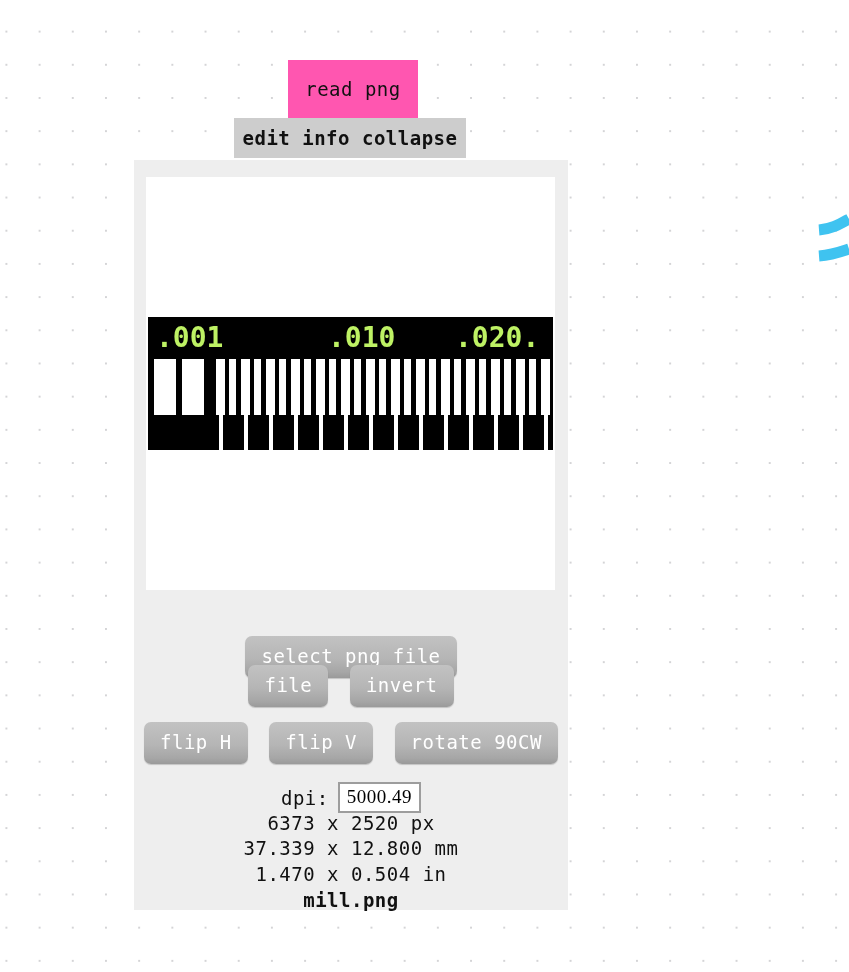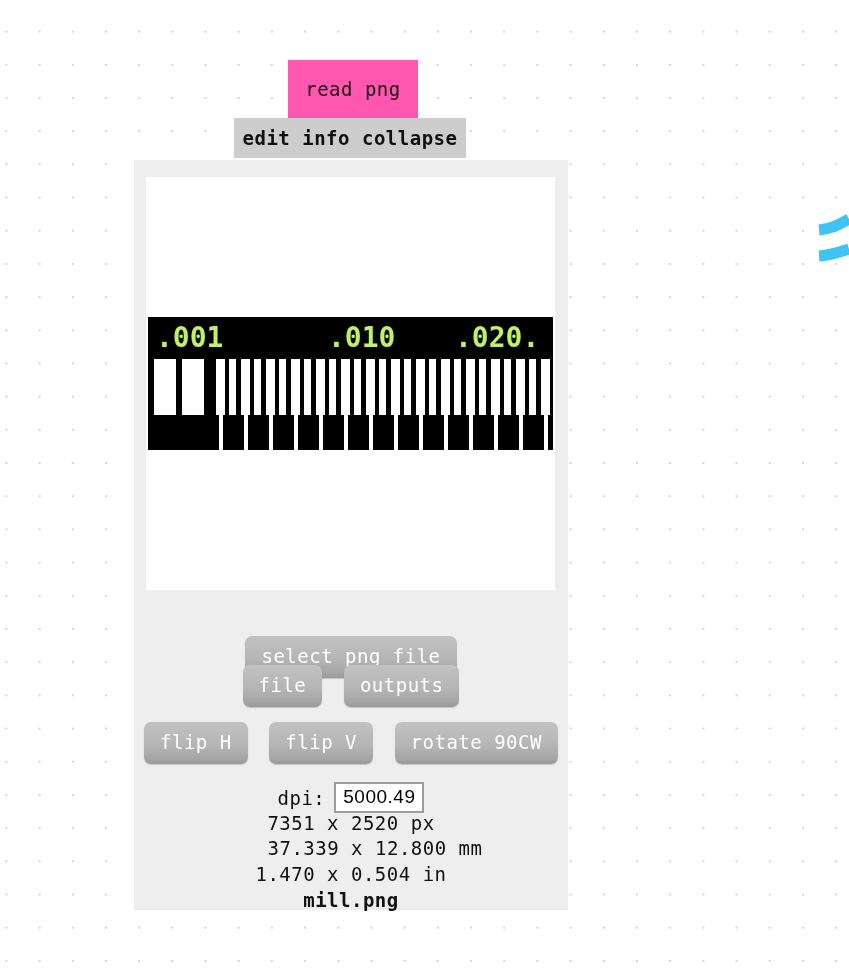--- a/index.html
+++ b/index.html
@@ -167,36 +167,36 @@
     letter-spacing: 0.5px;
   }
   .dpi-label { display: inline-block; vertical-align: middle; }
   .dpi-input {
     display: inline-block;
     vertical-align: middle;
     margin-left: 9px;
     background: #ffffff;
     border: 2px solid #9d9d9d;
     padding: 2px 7px 3px 7px;
-    font-family: Liberation Sans, sans-serif;
+    font-family: Liberation Serif, serif;
     font-size: 19px;
     color: #000000;
     letter-spacing: 0.5px;
   }
   .info-line {
     position: absolute;
     width: 434px;
     text-align: center;
     font-size: 19px;
     color: #111111;
     letter-spacing: 0.5px;
     white-space: nowrap;
   }
   #info-0 { top: 652px; }
-  #info-1 { top: 677px; padding-left: 24px; }
+  #info-1 { top: 677px; }
   #info-2 { top: 703px; }
   #info-3 { top: 729px; font-weight: bold; }
 
   
   #node-outputs {
     position: absolute;
     left: 570px;
     top: 172px;
     width: 249px;
     background: #f9a01b;
@@ -300,34 +300,34 @@
             </div>
         </div>
       </div>
 
       <div class="btn-row" id="row-select">
         <div class="btn">select png file</div>
       </div>
 
       <div class="btn-row" id="row-viewinv">
         <div class="btn">file</div>
-        <div class="btn">outputs</div>
+        <div class="btn">invert</div>
       </div>
 
       <div class="btn-row" id="row-flips">
         <div class="btn">flip H</div>
         <div class="btn">flip V</div>
         <div class="btn">rotate 90CW</div>
       </div>
 
       <div class="dpi-row">
         <span class="dpi-label">dpi:</span><span class="dpi-input">5000.49</span>
       </div>
 
-      <div class="info-line" id="info-0">7351 x 2520 px</div>
+      <div class="info-line" id="info-0">6373 x 2520 px</div>
       <div class="info-line" id="info-1">37.339 x 12.800 mm</div>
       <div class="info-line" id="info-2">1.470 x 0.504 in</div>
       <div class="info-line" id="info-3">mill.png</div>
 
     </div>
   </div>
 
 
 </div>
 

